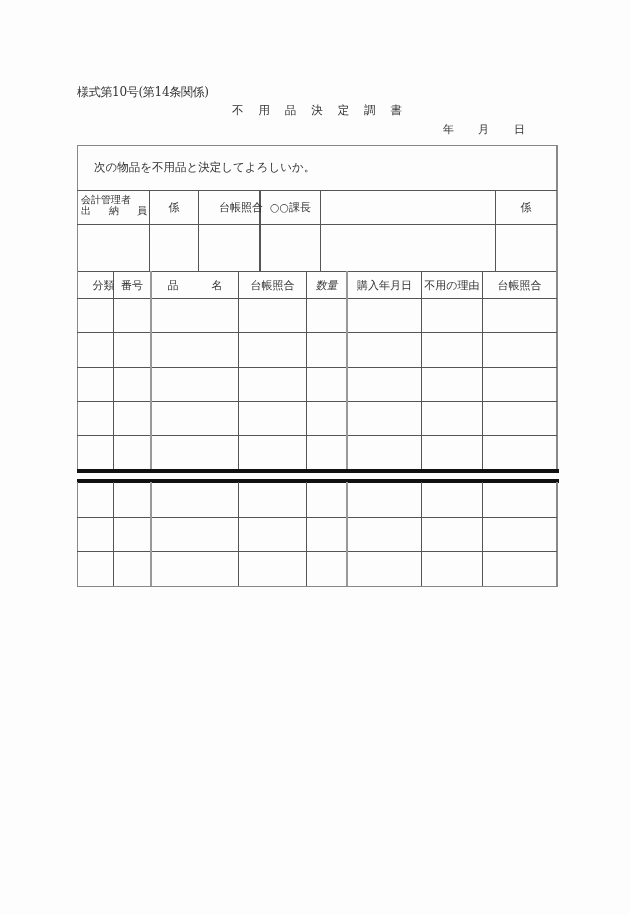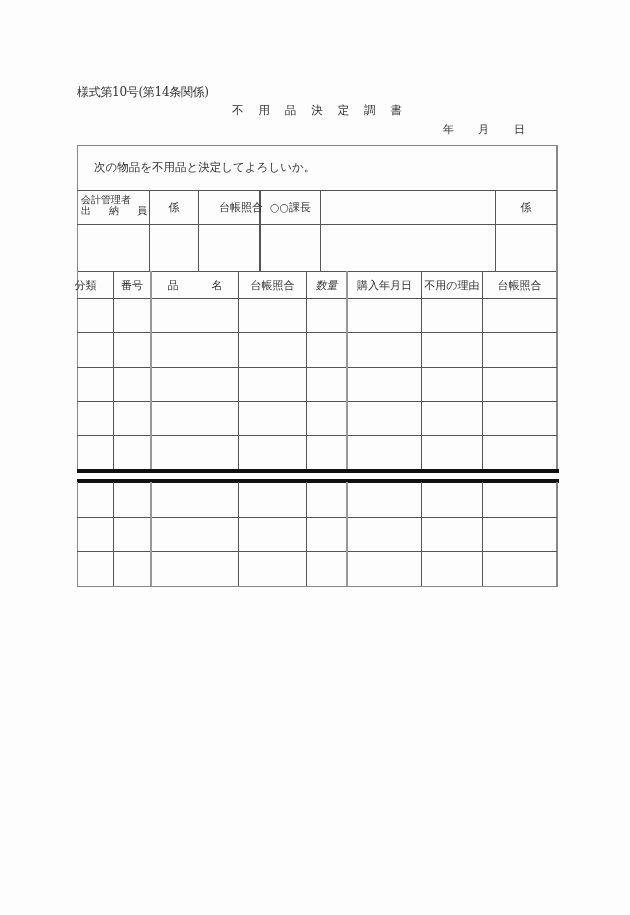--- a/index.html
+++ b/index.html
@@ -88,21 +88,21 @@
 <div class="line-h" style="left:77px; top:435px; width:480px;"></div>
 
 <div class="line-v" style="left:113px; top:271px; height:200px;"></div>
 <div class="line-v light" style="left:150px; top:271px; height:200px;"></div>
 <div class="line-v" style="left:238px; top:271px; height:200px;"></div>
 <div class="line-v" style="left:306px; top:271px; height:200px;"></div>
 <div class="line-v light" style="left:346px; top:271px; height:200px;"></div>
 <div class="line-v" style="left:421px; top:271px; height:200px;"></div>
 <div class="line-v" style="left:482px; top:271px; height:200px;"></div>
 
-<div class="cell-text" style="left:68px; top:278px; width:35px;font-family:Liberation Serif, serif;">分類</div>
+<div class="cell-text" style="left:86px; top:278px; width:35px;font-family:Liberation Serif, serif;">分類</div>
 <div class="cell-text" style="left:114px; top:278px; width:36px;">番号</div>
 <div class="cell-text" style="left:152px; top:278px; width:86px;">品　　　名</div>
 <div class="cell-text" style="left:239px; top:278px; width:67px;">台帳照合</div>
 <div class="cell-text" style="left:307px; top:278px; width:39px;font-style:italic;">数量</div>
 <div class="cell-text" style="left:348px; top:278px; width:73px;">購入年月日</div>
 <div class="cell-text" style="left:422px; top:278px; width:60px;">不用の理由</div>
 <div class="cell-text" style="left:483px; top:278px; width:73px;">台帳照合</div>
 
 <div class="cell" style="left:78px; top:299px; width:478px; height:33px;"></div>
 <div class="cell" style="left:78px; top:333px; width:478px; height:34px;"></div>

